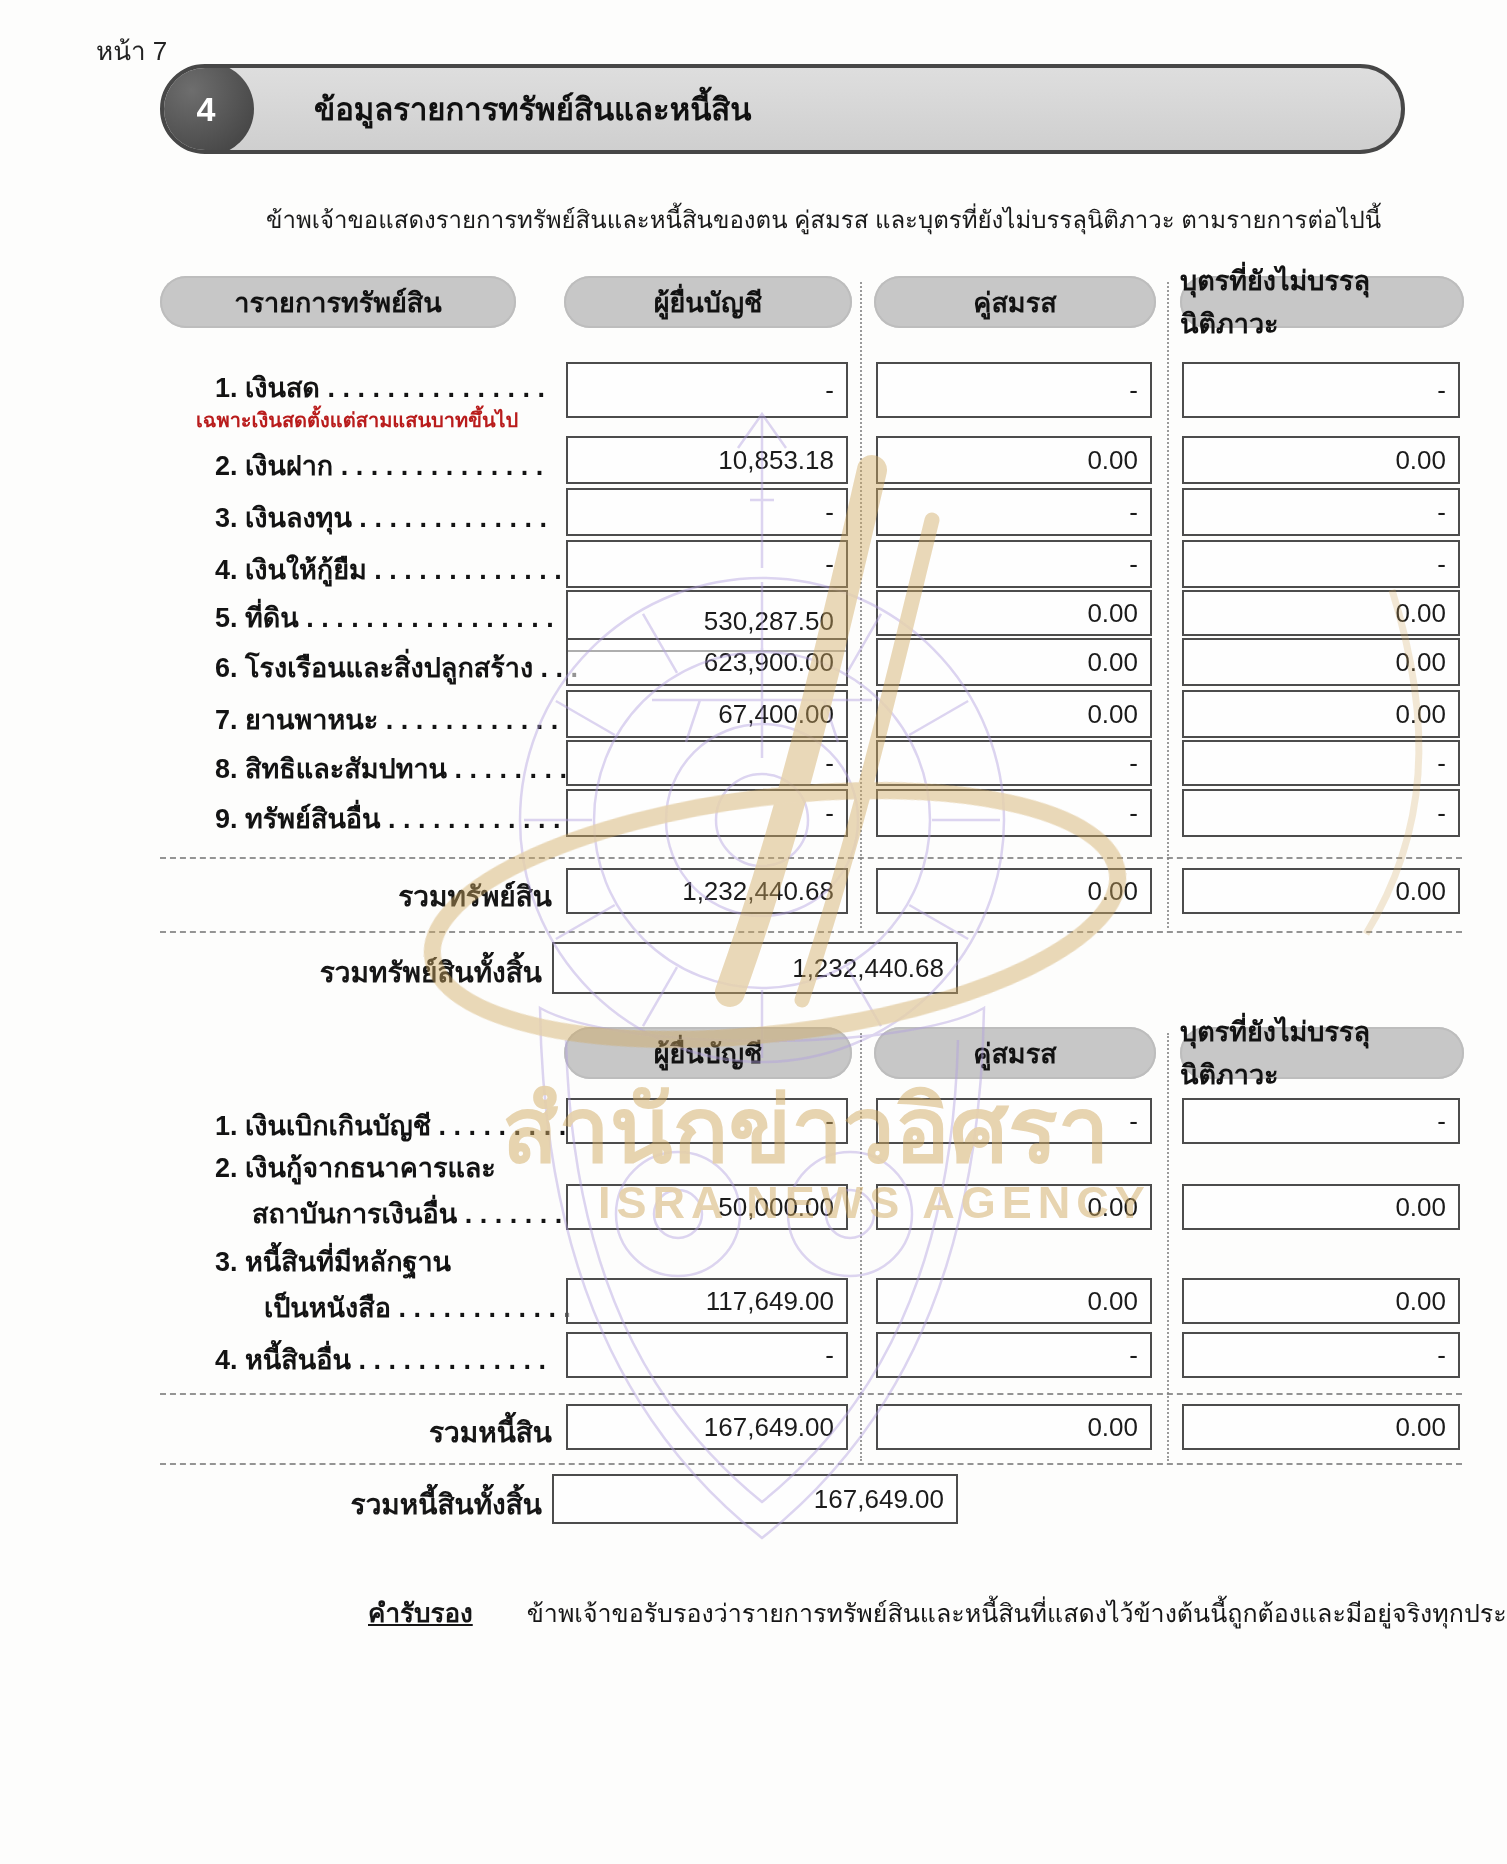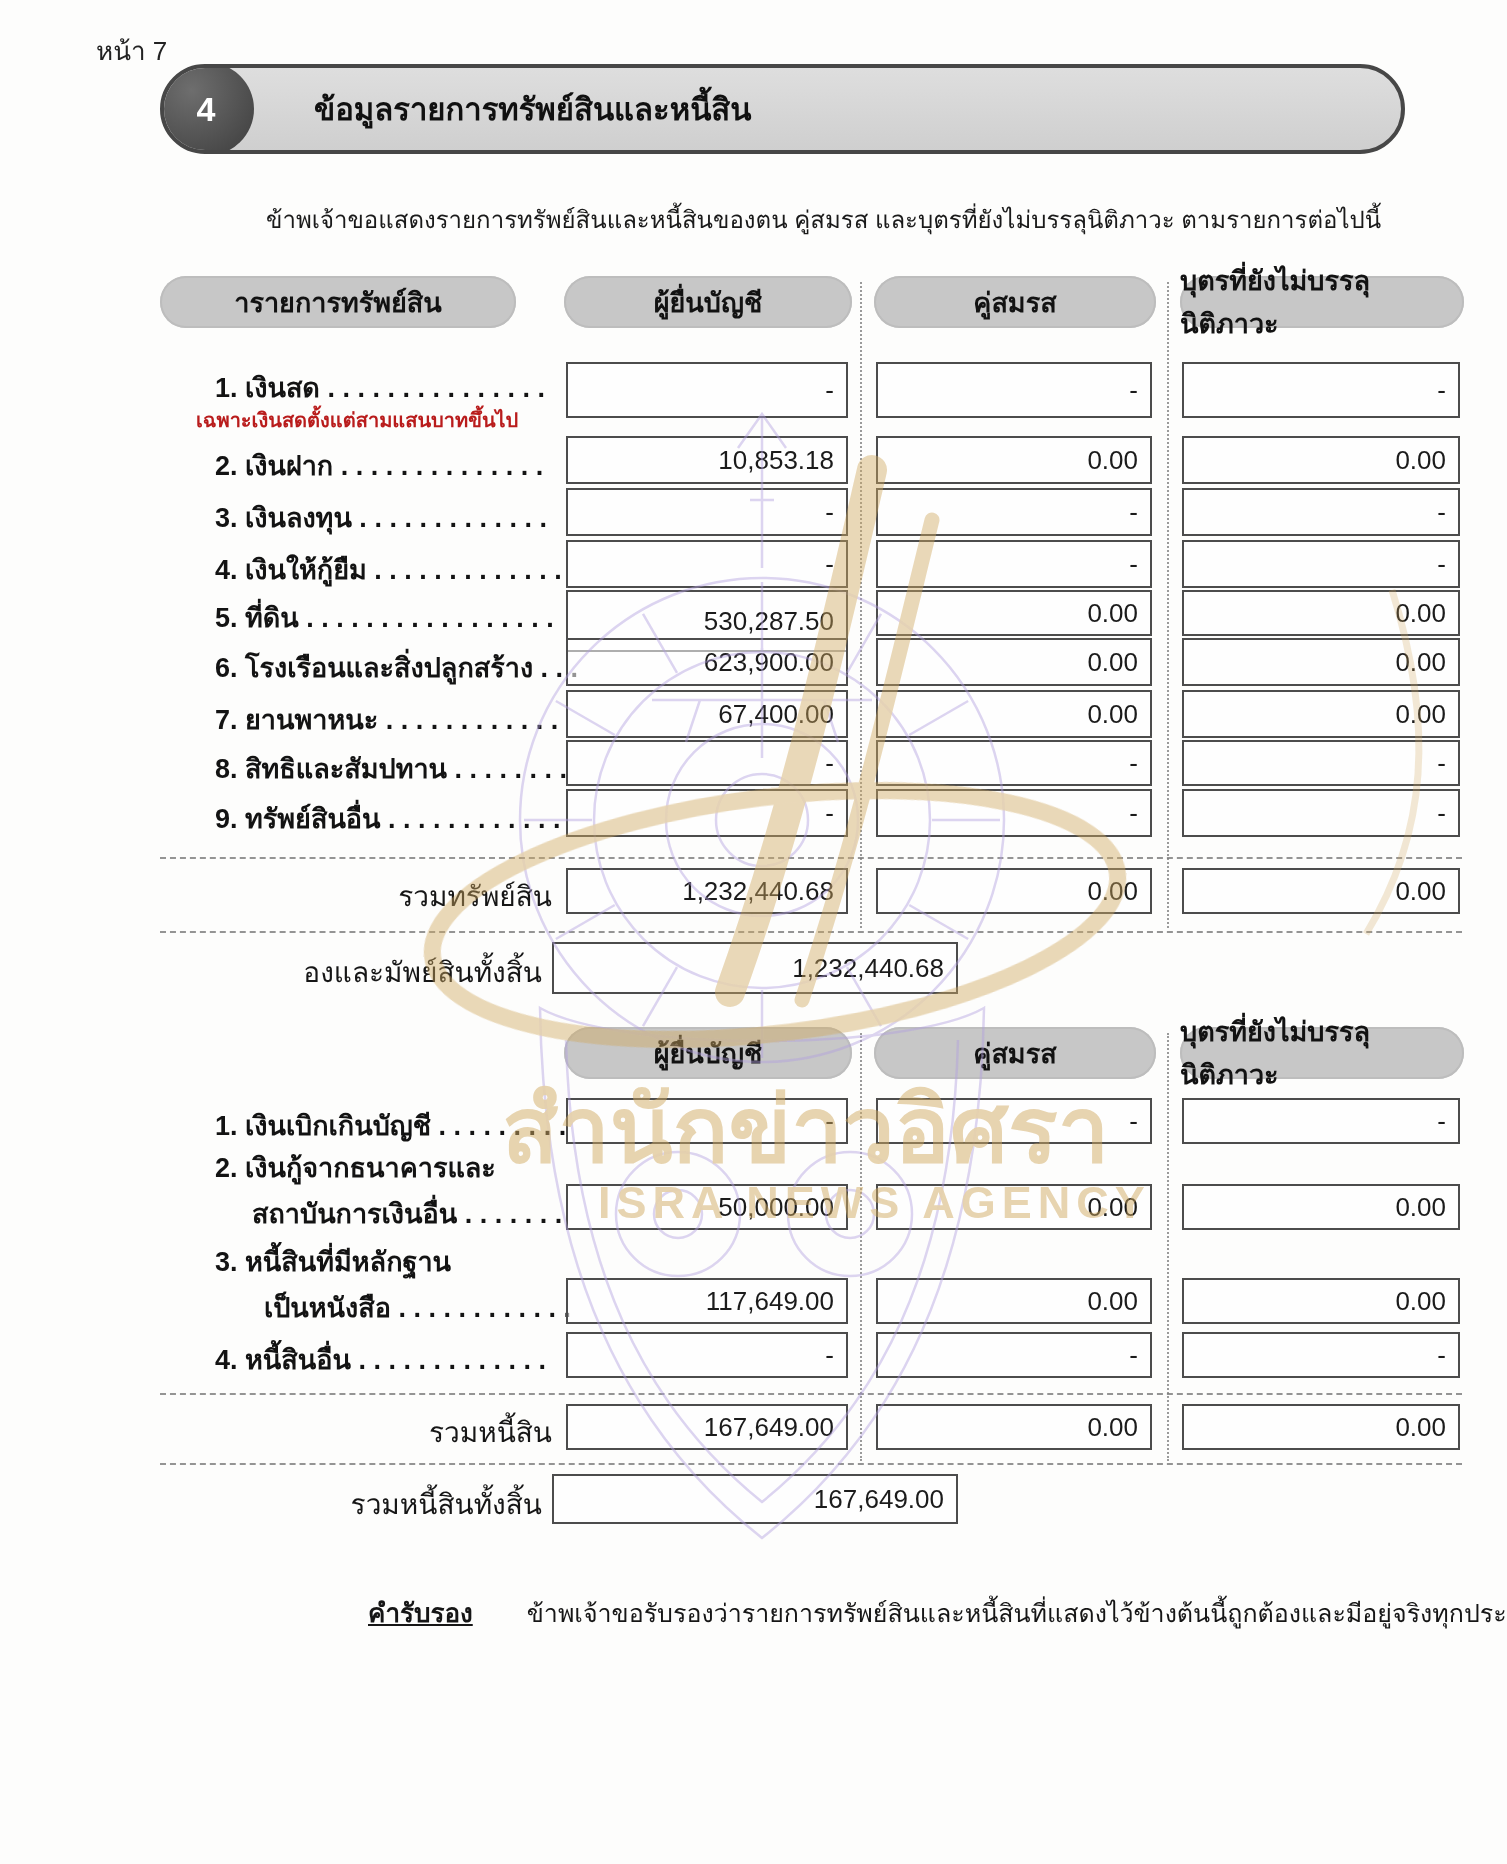--- a/index.html
+++ b/index.html
@@ -18,21 +18,21 @@
   
   .hbar{position:absolute;height:52px;background:#c7c7c7;border-radius:26px;display:flex;align-items:center;
         justify-content:center;font-weight:bold;font-size:27px;color:#121212;box-shadow:inset 0 0 0 2px #bdbdbd;}
   
   .box{position:absolute;border:2px solid #4c4c4c;background:rgba(255,255,255,.55);display:flex;align-items:center;
         justify-content:flex-end;padding:0 12px;font-size:26px;color:#1b1b1b;box-sizing:border-box;}
   .c1{left:566px;width:282px}.c2{left:876px;width:276px}.c3{left:1182px;width:278px}
   .lbl{position:absolute;left:215px;font-size:27px;font-weight:600;color:#131313;white-space:nowrap;}
   .lbl2{left:252px;}
   .sub{position:absolute;left:196px;font-size:20px;font-weight:600;color:#b91c1c;white-space:nowrap;}
-  .tl{position:absolute;left:160px;width:392px;text-align:right;font-size:28px;font-weight:normal;white-space:nowrap;}
+  .tl{position:absolute;left:160px;width:392px;text-align:right;font-size:28px;font-weight:bold;white-space:nowrap;}
   .hline{position:absolute;left:160px;width:1302px;border-top:2px dashed #7b7b7b;opacity:.8;}
   .vline{position:absolute;border-left:2px dotted #909090;opacity:.9;}
   .cert{position:absolute;top:1592px;left:368px;font-size:25px;white-space:nowrap;}
   .cert b{text-decoration:underline;font-size:26px;margin-right:54px;}
   
   .wm{position:absolute;left:0;top:0;pointer-events:none;opacity:.55;z-index:5;}
 </style>
 </head>
 <body>
 
@@ -103,21 +103,21 @@
 
   <div class="hline" style="top:857px;"></div>
 
   <div class="tl" style="top:874px;">รวมทรัพย์สิน</div>
   <div class="box c1" style="top:868px;height:46px;">1,232,440.68</div>
   <div class="box c2" style="top:868px;height:46px;">0.00</div>
   <div class="box c3" style="top:868px;height:46px;">0.00</div>
 
   <div class="hline" style="top:931px;"></div>
 
-  <div class="tl" style="top:950px;width:382px;">องและมัพย์สินทั้งสิ้น</div>
+  <div class="tl" style="top:950px;width:382px;">รวมทรัพย์สินทั้งสิ้น</div>
   <div class="box" style="left:552px;width:406px;top:942px;height:52px;">1,232,440.68</div>
 
   <div class="hbar" style="left:564px;top:1027px;width:288px;">ผู้ยื่นบัญชี</div>
   <div class="hbar" style="left:874px;top:1027px;width:282px;">คู่สมรส</div>
   <div class="hbar" style="left:1180px;top:1027px;width:284px;">บุตรที่ยังไม่บรรลุนิติภาวะ</div>
 
   <div class="vline" style="left:860px;top:1033px;height:428px;"></div>
   <div class="vline" style="left:1167px;top:1033px;height:428px;"></div>
 
   <div class="lbl" style="top:1104px;">1. เงินเบิกเกินบัญชี . . . . . . . . .</div>

